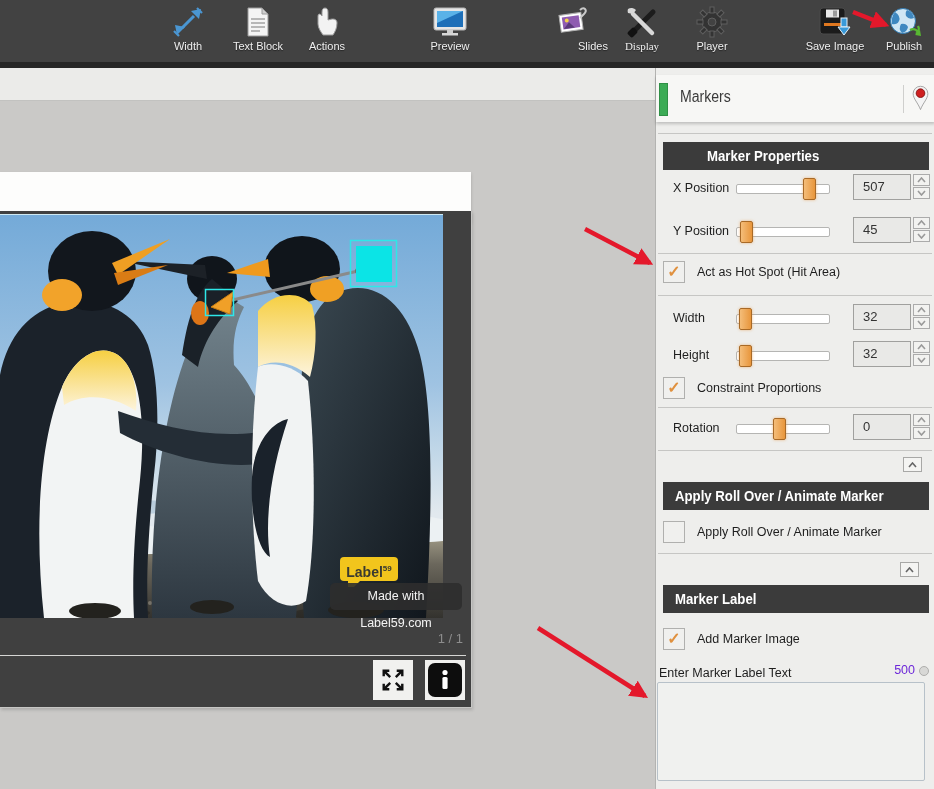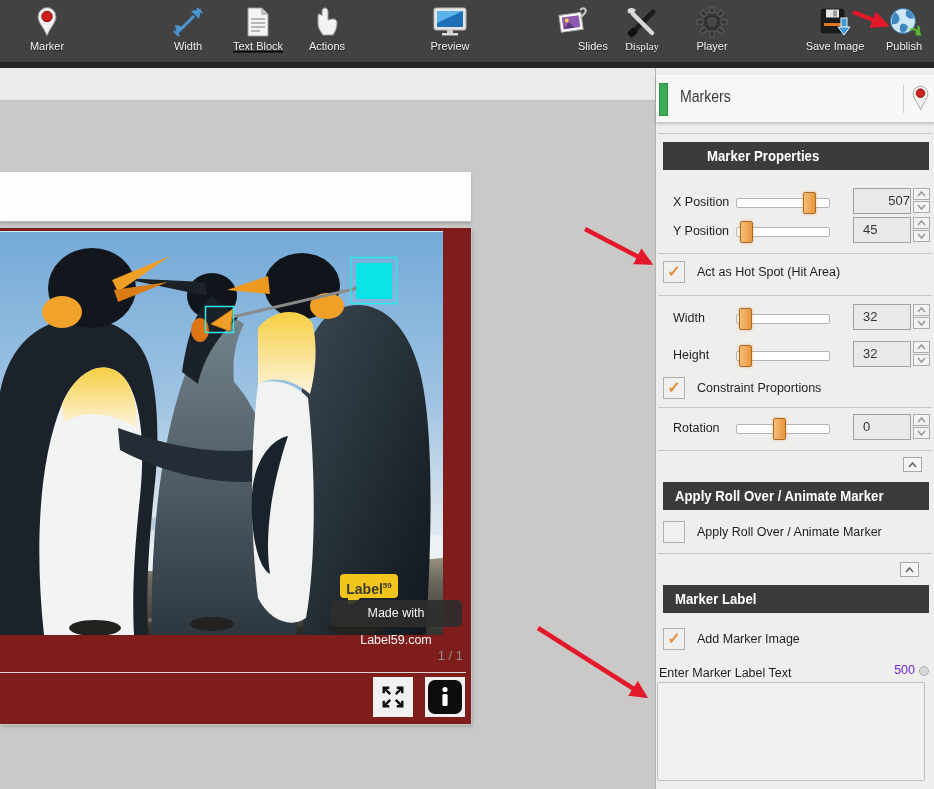--- a/index.html
+++ b/index.html
@@ -9,21 +9,21 @@
   .toolbar{position:absolute;left:0;top:0;width:934px;height:62px;background:#424242;}
   .toolbar-strip{position:absolute;left:0;top:62px;width:934px;height:6px;background:#262626;}
   .tb{position:absolute;top:6px;height:54px;text-align:center;cursor:pointer;}
   .tb svg{display:block;margin:0 auto;height:32px;}
   .tb-l{display:block;margin-top:2px;font-size:11px;color:#efefef;text-shadow:0 1px 1px rgba(0,0,0,.5);white-space:nowrap;}
   
   .light-strip{position:absolute;left:0;top:68px;width:934px;height:32px;background:#ebebe9;border-bottom:1px solid #c2c2c0;}
   
   .preview-topbar{position:absolute;left:0;top:172px;width:471px;height:49px;background:#fdfdfc;
       border-bottom:1px solid #bcbcba;box-shadow:0 2px 3px rgba(0,0,0,.18);}
-  .preview-panel{position:absolute;left:0;top:228px;width:471px;height:496px;background:#7f1d1d;
+  .preview-panel{position:absolute;left:0;top:211px;width:471px;height:496px;background:#404040;
       border-right:1px solid #c6c6c4;border-bottom:1px solid #c6c6c4;box-shadow:1px 2px 3px rgba(0,0,0,.15);}
   .photo{position:absolute;left:0;top:3px;width:443px;height:403px;border-top:1px solid #cfe9f2;}
   .photo svg{display:block;}
   .badge{position:absolute;left:340px;top:346px;width:58px;height:24px;background:#f2c51c;border-radius:4px;
       color:#3a3a30;font-weight:bold;font-size:14px;line-height:24px;text-align:center;}
   .badge:after{content:"";position:absolute;left:8px;bottom:-6px;border:6px solid transparent;border-top-color:#f2c51c;border-left-color:#f2c51c;border-bottom:0;}
   .badge sup{font-size:8px;}
   .made-tooltip{position:absolute;left:330px;top:372px;width:132px;height:27px;background:rgba(45,45,45,.9);
       border-radius:5px;color:#f4f4f4;font-size:12.5px;line-height:27px;text-align:center;z-index:5;}
   .page-counter{position:absolute;right:8px;top:420px;font-size:13px;color:#8d8d8d;}
@@ -68,38 +68,31 @@
       font-family:"Liberation Sans",sans-serif;font-size:13px;color:#333;}
   
   .annotations{position:absolute;left:0;top:0;width:934px;height:789px;z-index:50;pointer-events:none;}
 </style>
 </head>
 <body>
 
 <div class="app">
 
   <div class="toolbar">
-    <div class="tb" style="left:12px;width:70px;">
-      <svg viewBox="0 0 24 32" width="24" height="32">
-        <path d="M12 30 C8.5 21 3 17 3 10.5 A9 9 0 1 1 21 10.5 C21 17 15.5 21 12 30 Z" fill="#f0f0f0" stroke="#8a8a8a"></path>
-        <circle cx="12" cy="10.5" r="5.2" fill="#cf1f1f" stroke="#7e1212"></circle>
-      </svg>
-      <span class="tb-l">Marker</span>
-    </div>
     <div class="tb" style="left:153px;width:70px;">
       <svg viewBox="0 0 32 32" width="32" height="32">
         <line x1="10" y1="22" x2="22" y2="10" stroke="#4a96d2" stroke-width="3"></line>
         <polygon points="19,5 29,3 27,13" fill="#4a96d2"></polygon>
         <polygon points="5,29 3,19 13,21" fill="#4a96d2"></polygon>
         <line x1="25" y1="2" x2="30" y2="7" stroke="#4a96d2" stroke-width="2.2"></line>
         <line x1="2" y1="25" x2="7" y2="30" stroke="#4a96d2" stroke-width="2.2"></line>
       </svg>
       <span class="tb-l">Width</span>
     </div>
-    <div class="tb" style="left:219px;width:78px;text-decoration:underline;">
+    <div class="tb" style="left:219px;width:78px;">
       <svg viewBox="0 0 26 32" width="26" height="32">
         <path d="M3 2 H17 L23 8 V30 H3 Z" fill="#f4f4f4" stroke="#9a9a9a"></path>
         <path d="M17 2 L17 8 H23 Z" fill="#cfcfcf" stroke="#9a9a9a"></path>
         <g stroke="#a8a8a8" stroke-width="1.6">
           <line x1="6" y1="13" x2="20" y2="13"></line>
             <line x1="6" y1="17" x2="20" y2="17"></line>
           <line x1="6" y1="21" x2="20" y2="21"></line>
             <line x1="6" y1="25" x2="15" y2="25"></line>
         </g>
       </svg>
@@ -328,21 +321,21 @@
         <circle cx="11" cy="10" r="5" fill="#cf1f1f" stroke="#7e1212"></circle>
       </svg>
     </div>
 
     <div class="hline" style="top:65px;"></div>
 
     <div class="sec-h" style="top:74px;padding-left:44px;">
       <span>Marker Properties</span>
     </div>
 
-    <div class="prow" style="top:120px;text-align:right;">
+    <div class="prow" style="top:106px;">
       <span class="lbl">X Position</span>
       <div class="slider">
         <div class="thumb" style="left: calc(77% - 5px);"></div>
       </div>
       <div class="spin-val">507</div>
       <div class="spin-btns">
         <div class="spin-b up">
             <svg width="9" height="6" viewBox="0 0 9 6">
               <polyline points="1,5 4.5,1 8,5" fill="none" stroke="#9a9a9a" stroke-width="1.6"></polyline>
             </svg>

